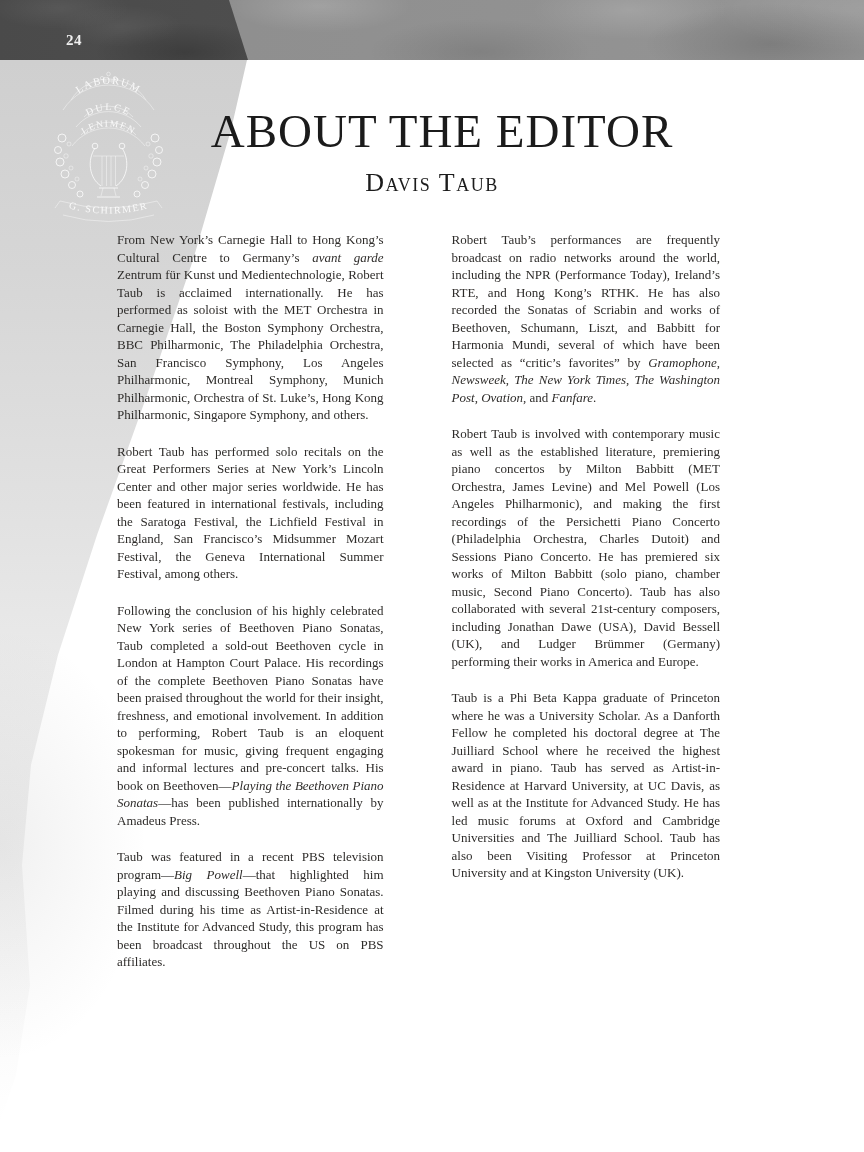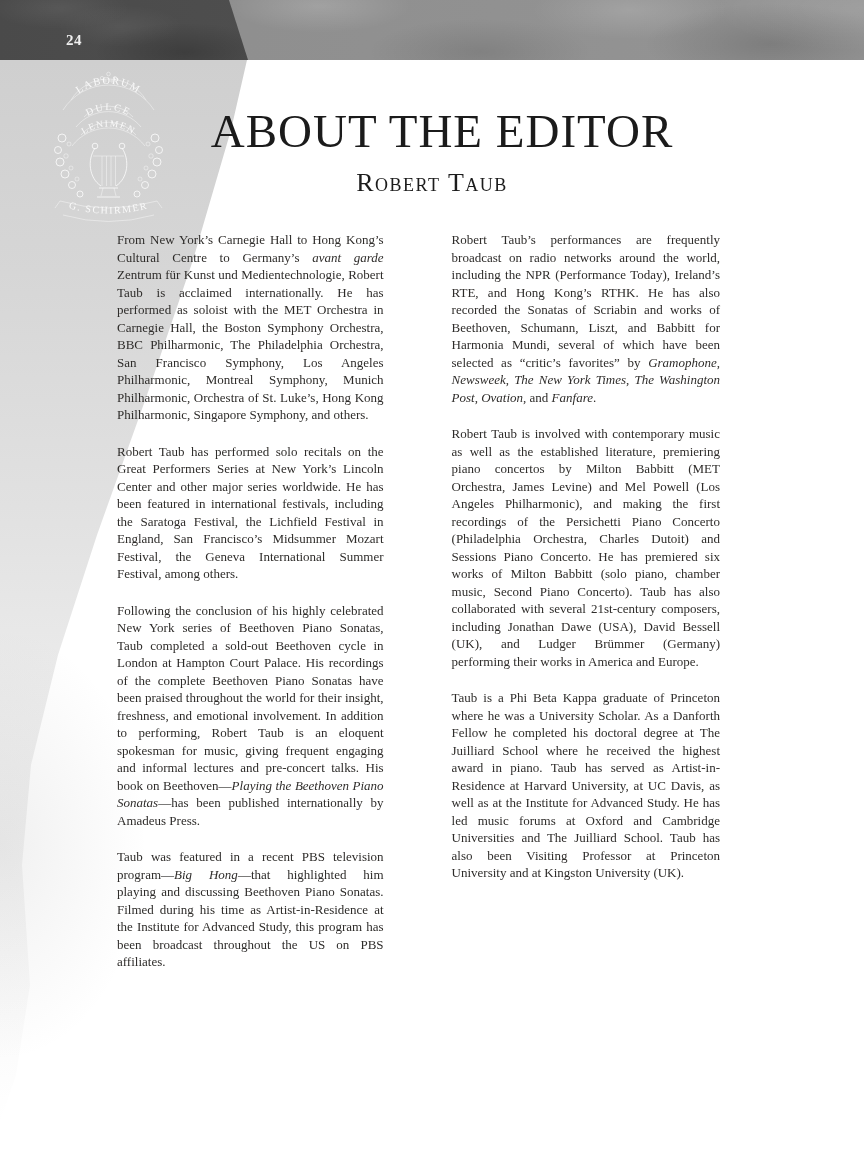--- a/index.html
+++ b/index.html
@@ -165,27 +165,27 @@
     <path class="thin" d="M 10 135 Q 58.5 149 107 135"></path>
     <path class="thin" d="M 13 149 Q 58.5 162 104 149"></path>
     <path class="thin" d="M 10 135 L 5 142 M 107 135 L 112 142"></path>
     <text font-size="10" letter-spacing="1.6">
       <textPath href="#arcBottom" startOffset="50%" text-anchor="middle">G. SCHIRMER</textPath>
     </text>
   </g>
 </svg>
 
 <h1 class="title">ABOUT THE EDITOR</h1>
-<h2 class="subtitle">Robert Taub</h2>
+<h2 class="subtitle">Davis Taub</h2>
 
 <div class="columns">
   <div class="col col-left">
     <p><span>From New York’s Carnegie Hall to Hong Kong’s Cultural Centre to Germany’s </span><i>avant garde</i><span> Zentrum für Kunst und Medientechnologie, Robert Taub is acclaimed internationally. He has performed as soloist with the MET Orchestra in Carnegie Hall, the Boston Symphony Orchestra, BBC Philharmonic, The Philadelphia Orchestra, San Francisco Symphony, Los Angeles Philharmonic, Montreal Symphony, Munich Philharmonic, Orchestra of St. Luke’s, Hong Kong Philharmonic, Singapore Symphony, and others.</span></p>
     <p><span>Robert Taub has performed solo recitals on the Great Performers Series at New York’s Lincoln Center and other major series worldwide. He has been featured in international festivals, including the Saratoga Festival, the Lichfield Festival in England, San Francisco’s Midsummer Mozart Festival, the Geneva International Summer Festival, among others.</span></p>
     <p><span>Following the conclusion of his highly celebrated New York series of Beethoven Piano Sonatas, Taub completed a sold-out Beethoven cycle in London at Hampton Court Palace. His recordings of the complete Beethoven Piano Sonatas have been praised throughout the world for their insight, freshness, and emotional involvement. In addition to performing, Robert Taub is an eloquent spokesman for music, giving frequent engaging and informal lectures and pre-concert talks. His book on Beethoven—</span><i>Playing the Beethoven Piano Sonatas</i><span>—has been published internationally by Amadeus Press.</span></p>
-    <p><span>Taub was featured in a recent PBS television program—</span><i>Big Hong</i><span>—that highlighted him playing and discussing Beethoven Piano Sonatas. Filmed during his time as Artist-in-Residence at the Institute for Advanced Study, this program has been broadcast throughout the US on PBS affiliates.</span></p>
+    <p><span>Taub was featured in a recent PBS television program—</span><i>Big Powell</i><span>—that highlighted him playing and discussing Beethoven Piano Sonatas. Filmed during his time as Artist-in-Residence at the Institute for Advanced Study, this program has been broadcast throughout the US on PBS affiliates.</span></p>
   </div>
   <div class="col col-right">
     <p><span>Robert Taub’s performances are frequently broadcast on radio networks around the world, including the NPR (Performance Today), Ireland’s RTE, and Hong Kong’s RTHK. He has also recorded the Sonatas of Scriabin and works of Beethoven, Schumann, Liszt, and Babbitt for Harmonia Mundi, several of which have been selected as “critic’s favorites” by </span><i>Gramophone</i><span>, </span><i>Newsweek</i><span>, </span><i>The New York Times</i><span>, </span><i>The Washington Post</i><span>, </span><i>Ovation</i><span>, and </span><i>Fanfare</i><span>.</span></p>
     <p><span>Robert Taub is involved with contemporary music as well as the established literature, premiering piano concertos by Milton Babbitt (MET Orchestra, James Levine) and Mel Powell (Los Angeles Philharmonic), and making the first recordings of the Persichetti Piano Concerto (Philadelphia Orchestra, Charles Dutoit) and Sessions Piano Concerto. He has premiered six works of Milton Babbitt (solo piano, chamber music, Second Piano Concerto). Taub has also collaborated with several 21st-century composers, including Jonathan Dawe (USA), David Bessell (UK), and Ludger Brümmer (Germany) performing their works in America and Europe.</span></p>
     <p><span>Taub is a Phi Beta Kappa graduate of Princeton where he was a University Scholar. As a Danforth Fellow he completed his doctoral degree at The Juilliard School where he received the highest award in piano. Taub has served as Artist-in-Residence at Harvard University, at UC Davis, as well as at the Institute for Advanced Study. He has led music forums at Oxford and Cambridge Universities and The Juilliard School. Taub has also been Visiting Professor at Princeton University and at Kingston University (UK).</span></p>
   </div>
 </div>
 
 </body></html>

